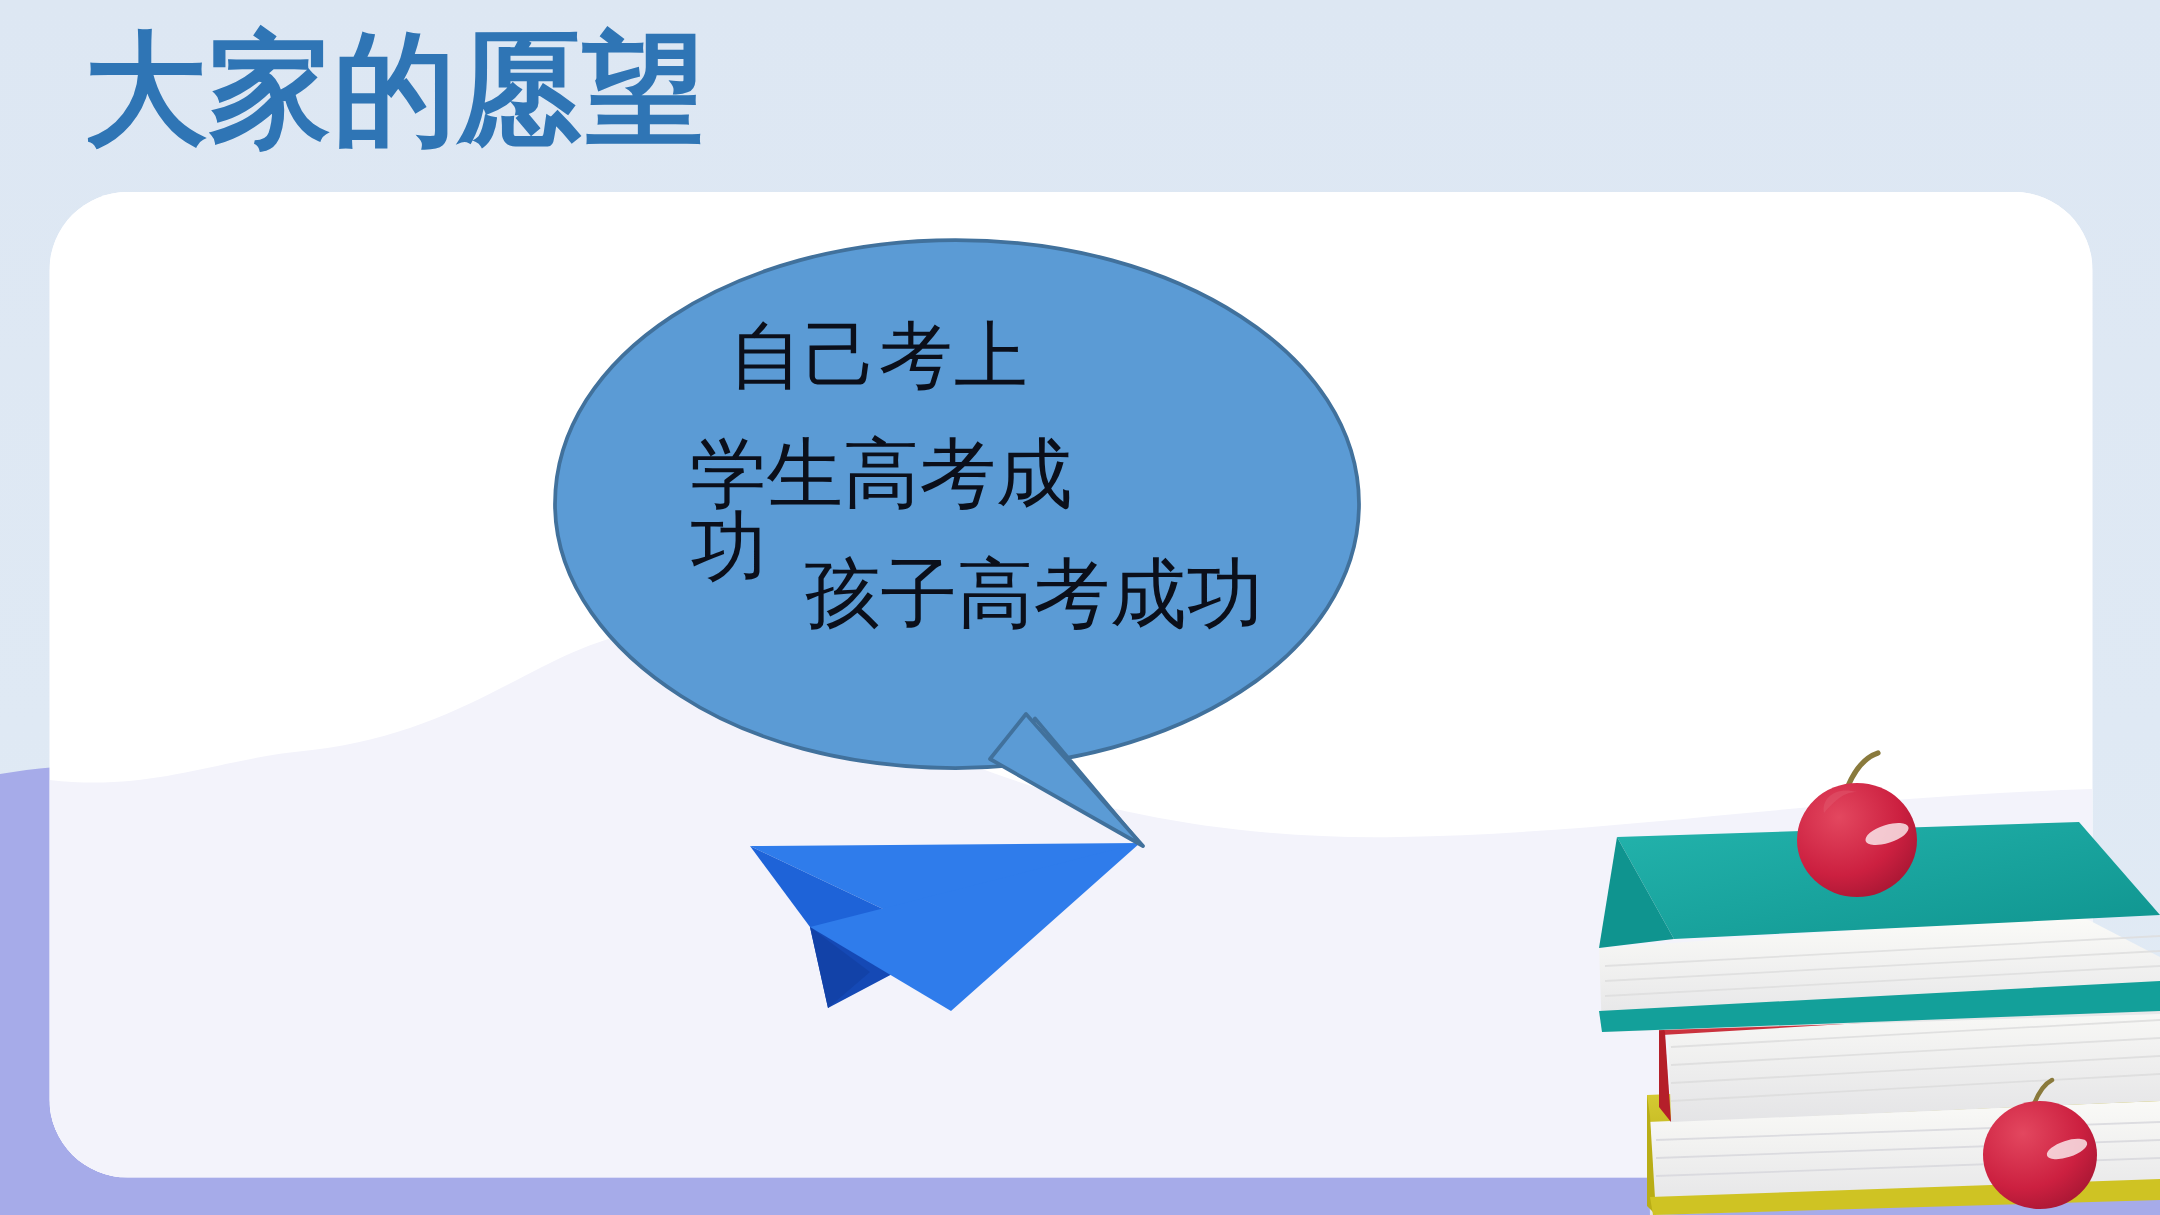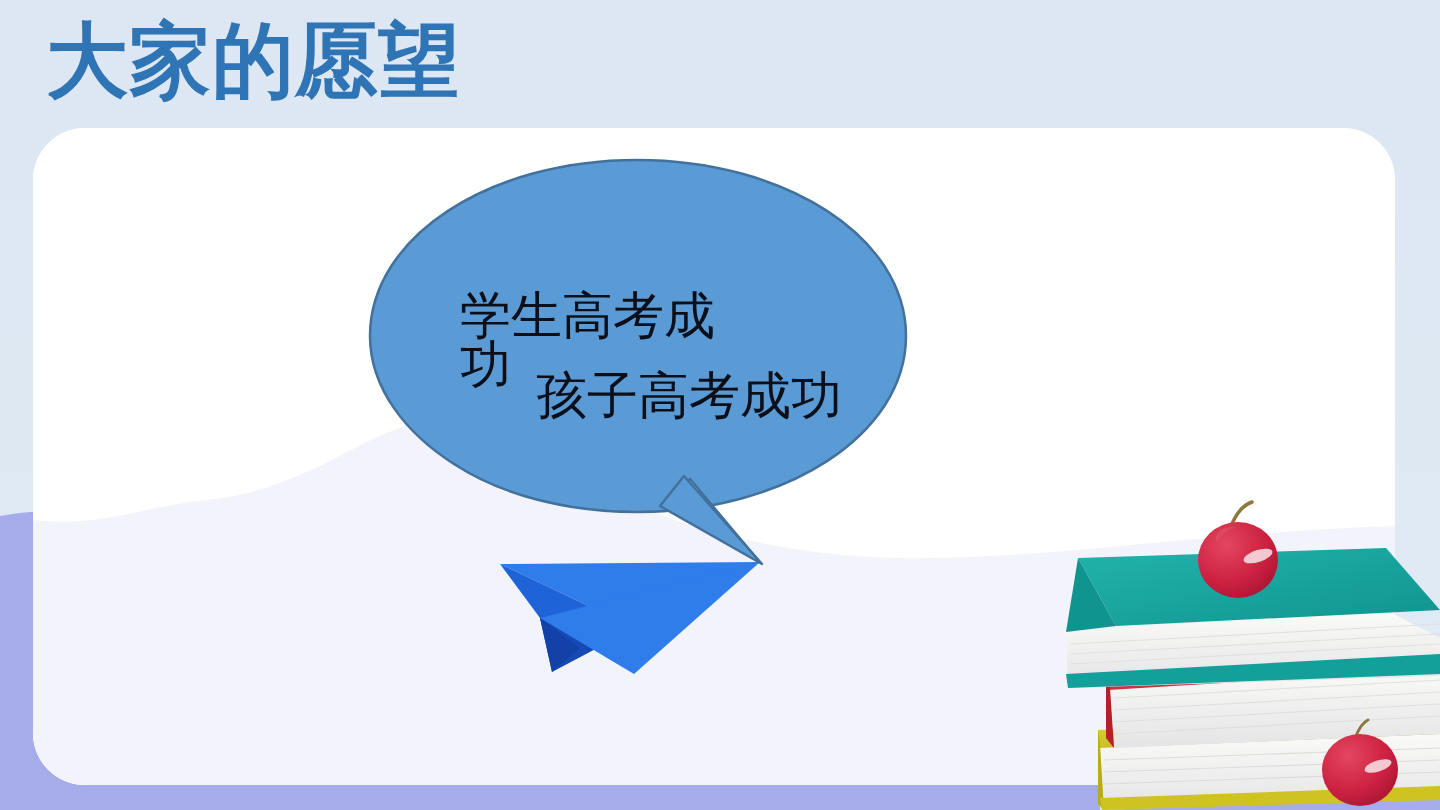--- a/index.html
+++ b/index.html
@@ -45,21 +45,21 @@
     position: absolute;
     left: 0;
     top: 0;
     width: 1362px;
     height: 657px;
   }
 
   
   .title {
     position: absolute;
-    left: 46px;
+    left: 56px;
     top: 18px;
     font-size: 82px;
     line-height: 1.05;
     font-weight: 700;
     color: #2f75b5;
     letter-spacing: 1px;
     white-space: nowrap;
   }
 
   
@@ -229,17 +229,18 @@
   </svg>
 
   <div class="bubble-wrap">
     <svg class="bubble-svg" width="560" height="430" viewBox="0 0 560 430">
       <path d="M546,190 C546,289 425,366 277,366 C205,366 140,348 94,318
                C47,288 10,243 10,190 C10,91 129,14 277,14 C425,14 546,91 546,190 Z
                M318,362 L398,414 L330,333 Z" fill="#5b9bd5" stroke="#41719c" stroke-width="2.5" stroke-linejoin="round"></path>
       <path d="M300,360 L402,418 L324,330 Z" fill="#5b9bd5" stroke="#41719c" stroke-width="2.5" stroke-linejoin="round"></path>
     </svg>
 
+    <div class="bubble-text t-self">自己考上</div>
     <div class="bubble-text t-student">学生高考成功</div>
     <div class="bubble-text t-child">孩子高考成功</div>
   </div>
 
 </div>
 
 </body></html>

